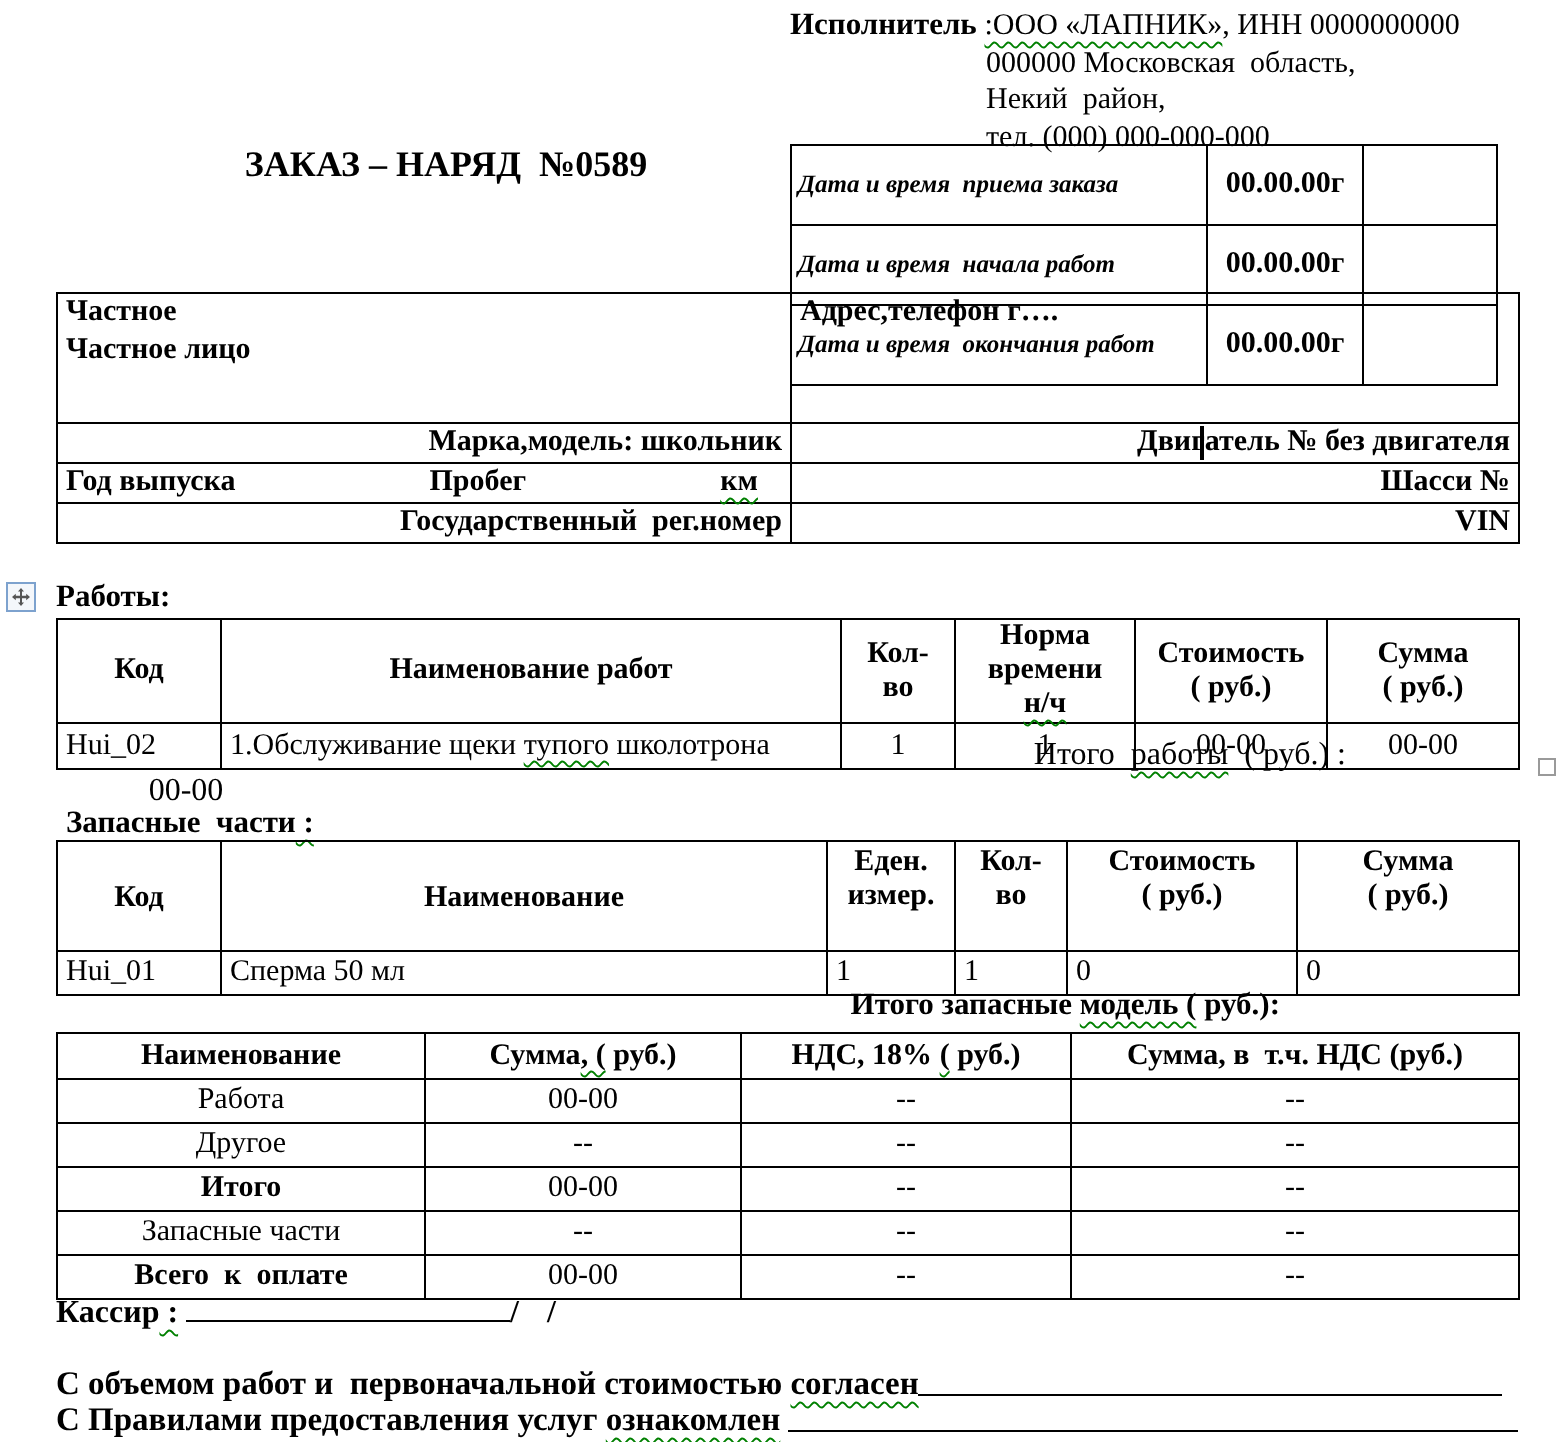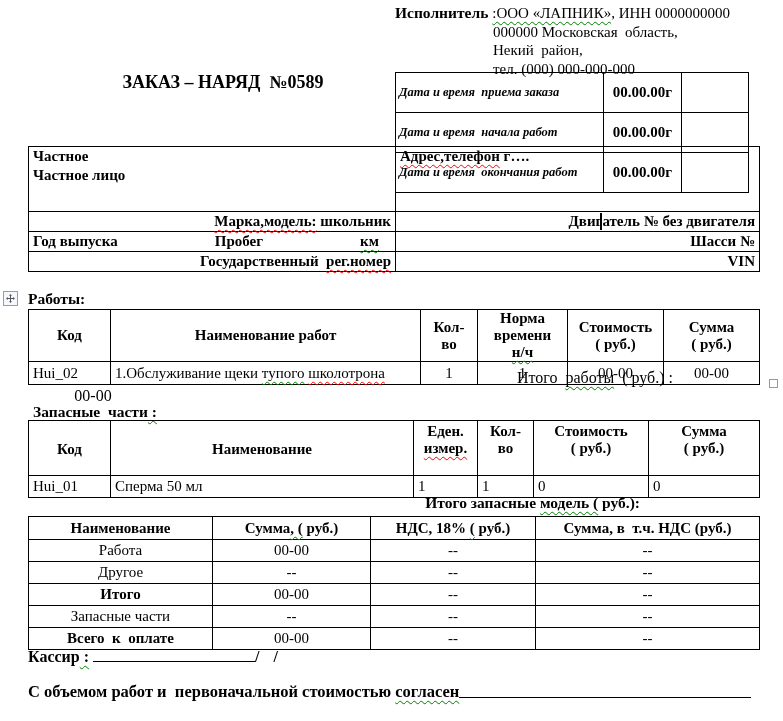--- a/index.html
+++ b/index.html
@@ -1,20 +1,20 @@
 <!DOCTYPE html>
 <html><head>
 <meta charset="utf-8">
 <style>
   html,body{margin:0;padding:0;background:#fff;}
   .page{position:relative;width:783px;height:721px;background:#fff;overflow:hidden;
         font-family:"Liberation Serif","DejaVu Serif",serif;color:#000;}
   .b{font-weight:bold;}
   
-  .sq-red{text-decoration:underline;text-decoration-style:wavy;text-decoration-color:#ff0000;
+  .sq-red{text-decoration-style:wavy;text-decoration-color:#ff0000;
           text-decoration-thickness:1px;text-underline-offset:3px;text-decoration-skip-ink:none;}
   .sq-green{text-decoration:underline;text-decoration-style:wavy;text-decoration-color:#008000;
           text-decoration-thickness:1px;text-underline-offset:3px;text-decoration-skip-ink:none;}
   
   .executor{position:absolute;left:395px;top:4px;width:375px;font-size:15px;line-height:18.5px;}
   .executor .indent{margin-left:98px;}
   .executor .lbl{font-weight:bold;font-size:15.5px;}
   
   .title{position:absolute;left:48px;top:72px;width:350px;text-align:center;
          font-size:18px;font-weight:bold;}
@@ -275,14 +275,18 @@
   </tbody>
     </table>
 
   <div class="cashier"><span>Кассир</span><span class="sq-green">&nbsp;:</span> <span class="uline-c"></span><span>/</span><span class="slash-gap"></span><span>/</span></div>
 
   <div class="sigline agree">
     <span><span>С объемом работ и &nbsp;первоначальной стоимостью </span><span class="sq-green">согласен</span></span>
     <span class="uline"></span>
   </div>
 
+  <div class="sigline rules">
+    <span><span>С Правилами предоставления услуг </span><span class="sq-green">ознакомлен</span>&nbsp;</span>
+    <span class="uline"></span>
+  </div>
 
 </div>
 
 </body></html>

